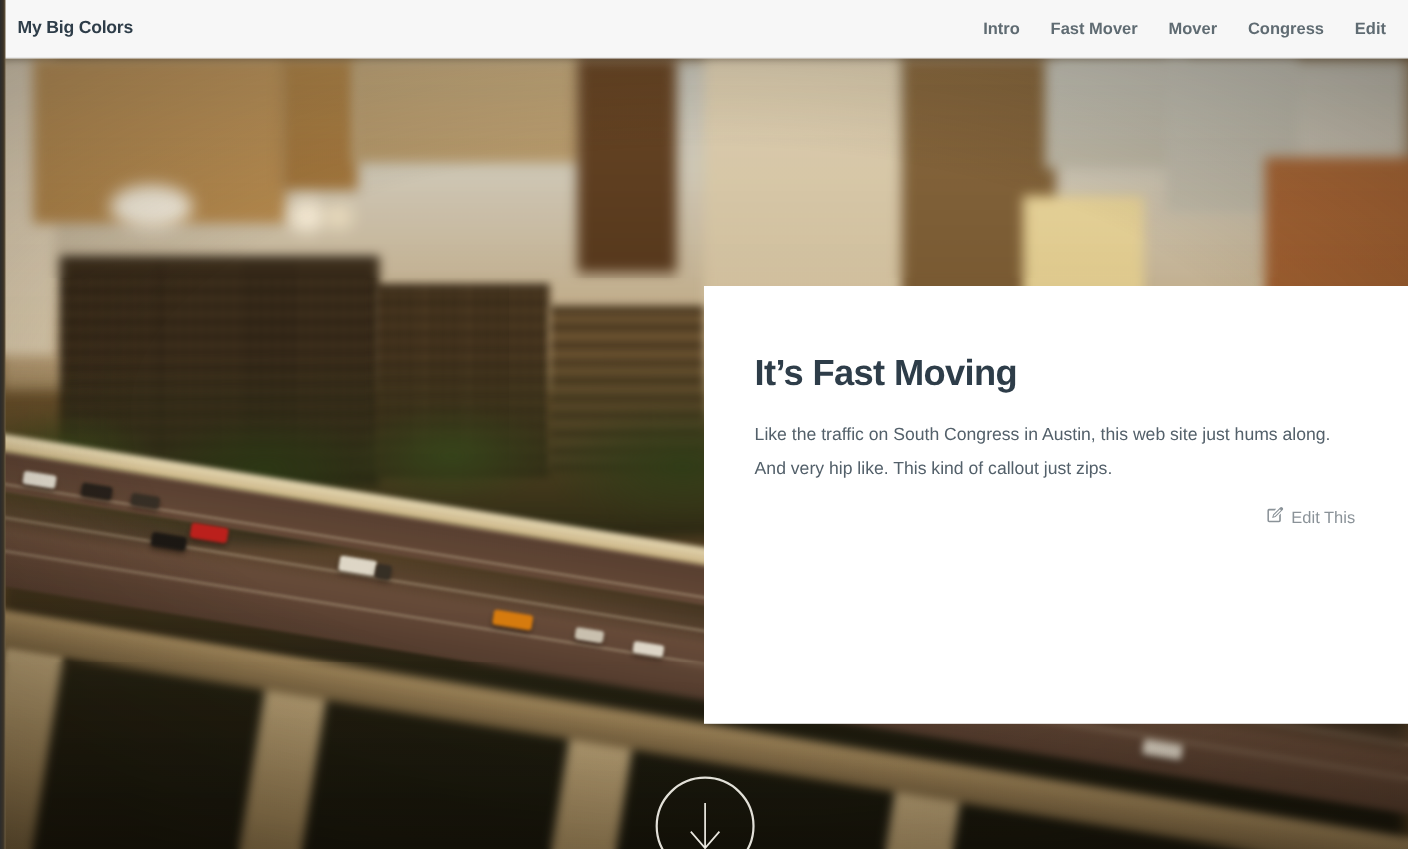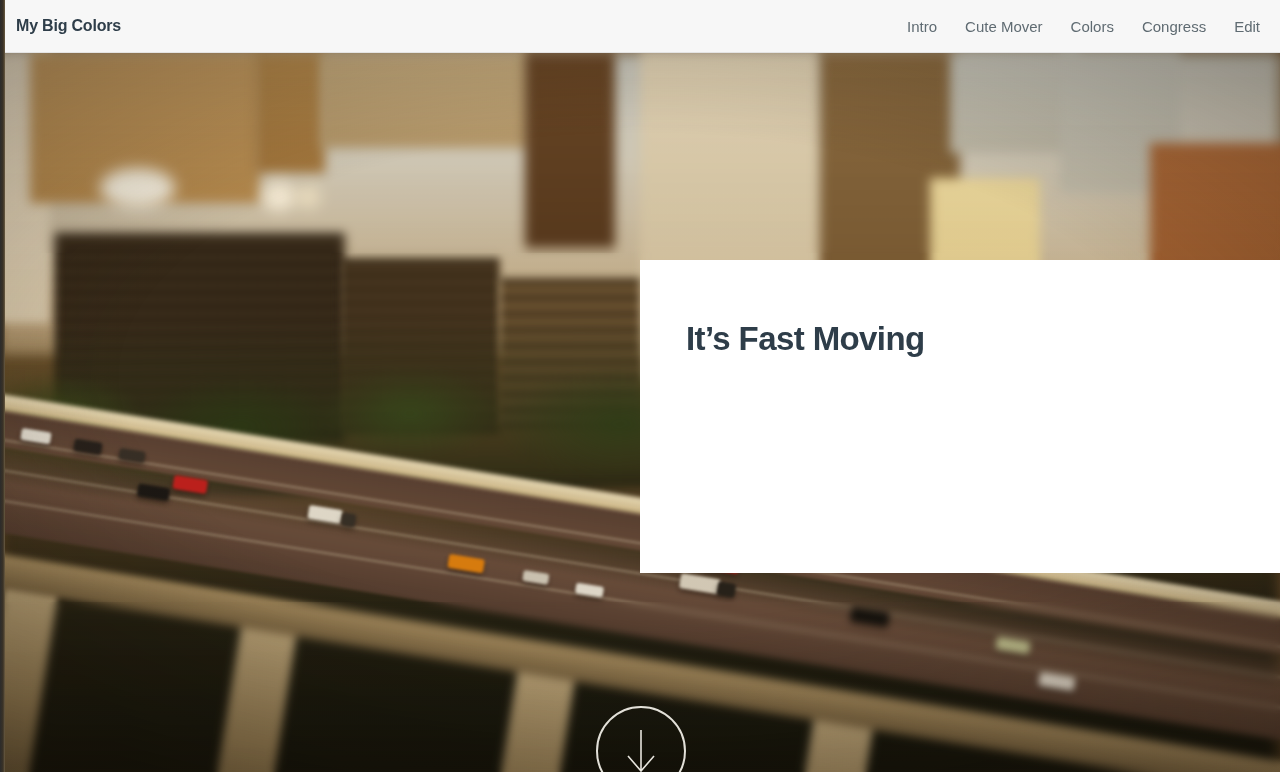--- a/index.html
+++ b/index.html
@@ -46,20 +46,21 @@
     font-size: 16px;
     font-weight: bold;
     color: #2e3d49;
     letter-spacing: -0.2px;
     white-space: nowrap;
   }
   .nav {
     display: flex;
     align-items: flex-end;
     gap: 28px;
+    font-weight: bold;
   }
   .nav-link {
     font-size: 15px;
     color: #5f6b72;
     text-decoration: none;
     white-space: nowrap;
     cursor: pointer;
   }
 
   
@@ -233,21 +234,21 @@
     background: linear-gradient(to bottom, rgba(150,110,50,.10), rgba(120,80,30,.16));
     pointer-events: none;
     mix-blend-mode: multiply;
   }
 
   
   .callout {
     position: absolute;
     left: 640px; top: 260px;
     width: 640px;
-    height: 313px;
+    height: 398px;
     background: #ffffff;
     padding: 60px 48px 0 46px;
     z-index: 40;
   }
   .callout-title {
     font-size: 33px;
     font-weight: bold;
     color: #2e3d49;
     letter-spacing: -0.6px;
     line-height: 1.15;
@@ -366,28 +367,40 @@
 
   <div class="scroll-down" title="Scroll down">
     <svg class="scroll-arrow" width="34" height="46" viewBox="0 0 34 46">
       <line x1="17" y1="2" x2="17" y2="42" stroke="rgba(255,253,245,.9)" stroke-width="1.6"></line>
       <polyline points="4,28 17,43 30,28" fill="none" stroke="rgba(255,253,245,.9)" stroke-width="1.6"></polyline>
     </svg>
   </div>
 
   <div class="callout">
     <h1 class="callout-title">It’s Fast Moving</h1>
+    <p class="callout-body">Like the traffic on South Congress in Austin, this web site just hums along. And very hip like. This kind of callout just zips.</p>
+    <div class="edit-row">
+      <a class="edit-link" href="#">
+        <span class="edit-icon">
+          <svg width="16" height="16" viewBox="0 0 16 16">
+            <path d="M1.2 4.2 A1.6 1.6 0 0 1 2.8 2.6 H9.2 L7.8 4.1 H3.1 A0.5 0.5 0 0 0 2.6 4.6 V12.9 A0.5 0.5 0 0 0 3.1 13.4 H11.4 A0.5 0.5 0 0 0 11.9 12.9 V8.4 L13.4 6.9 V13.2 A1.6 1.6 0 0 1 11.8 14.8 H2.8 A1.6 1.6 0 0 1 1.2 13.2 Z" fill="#8a9298"></path>
+            <path d="M14.8 1.4 A1.45 1.45 0 0 0 12.75 1.4 L6.35 7.8 L5.5 10.9 L8.6 10.05 L15 3.65 A1.45 1.45 0 0 0 15 1.6 Z M7.1 8.45 L12.6 2.95 L13.45 3.8 L7.95 9.3 L6.75 9.65 Z" fill="#8a9298"></path>
+          </svg>
+        </span>
+        <span>Edit This</span>
+      </a>
+    </div>
   </div>
 
   <header class="site-header">
     <div class="brand">My Big Colors</div>
     <nav class="nav">
       <a class="nav-link" href="#">Intro</a>
-      <a class="nav-link" href="#">Cute Mover</a>
-      <a class="nav-link" href="#">Colors</a>
+      <a class="nav-link" href="#">Fast Mover</a>
+      <a class="nav-link" href="#">Mover</a>
       <a class="nav-link" href="#">Congress</a>
       <a class="nav-link" href="#">Edit</a>
     </nav>
   </header>
 
   <div class="edge-strip"></div>
 
 </div>
 
 </body></html>

